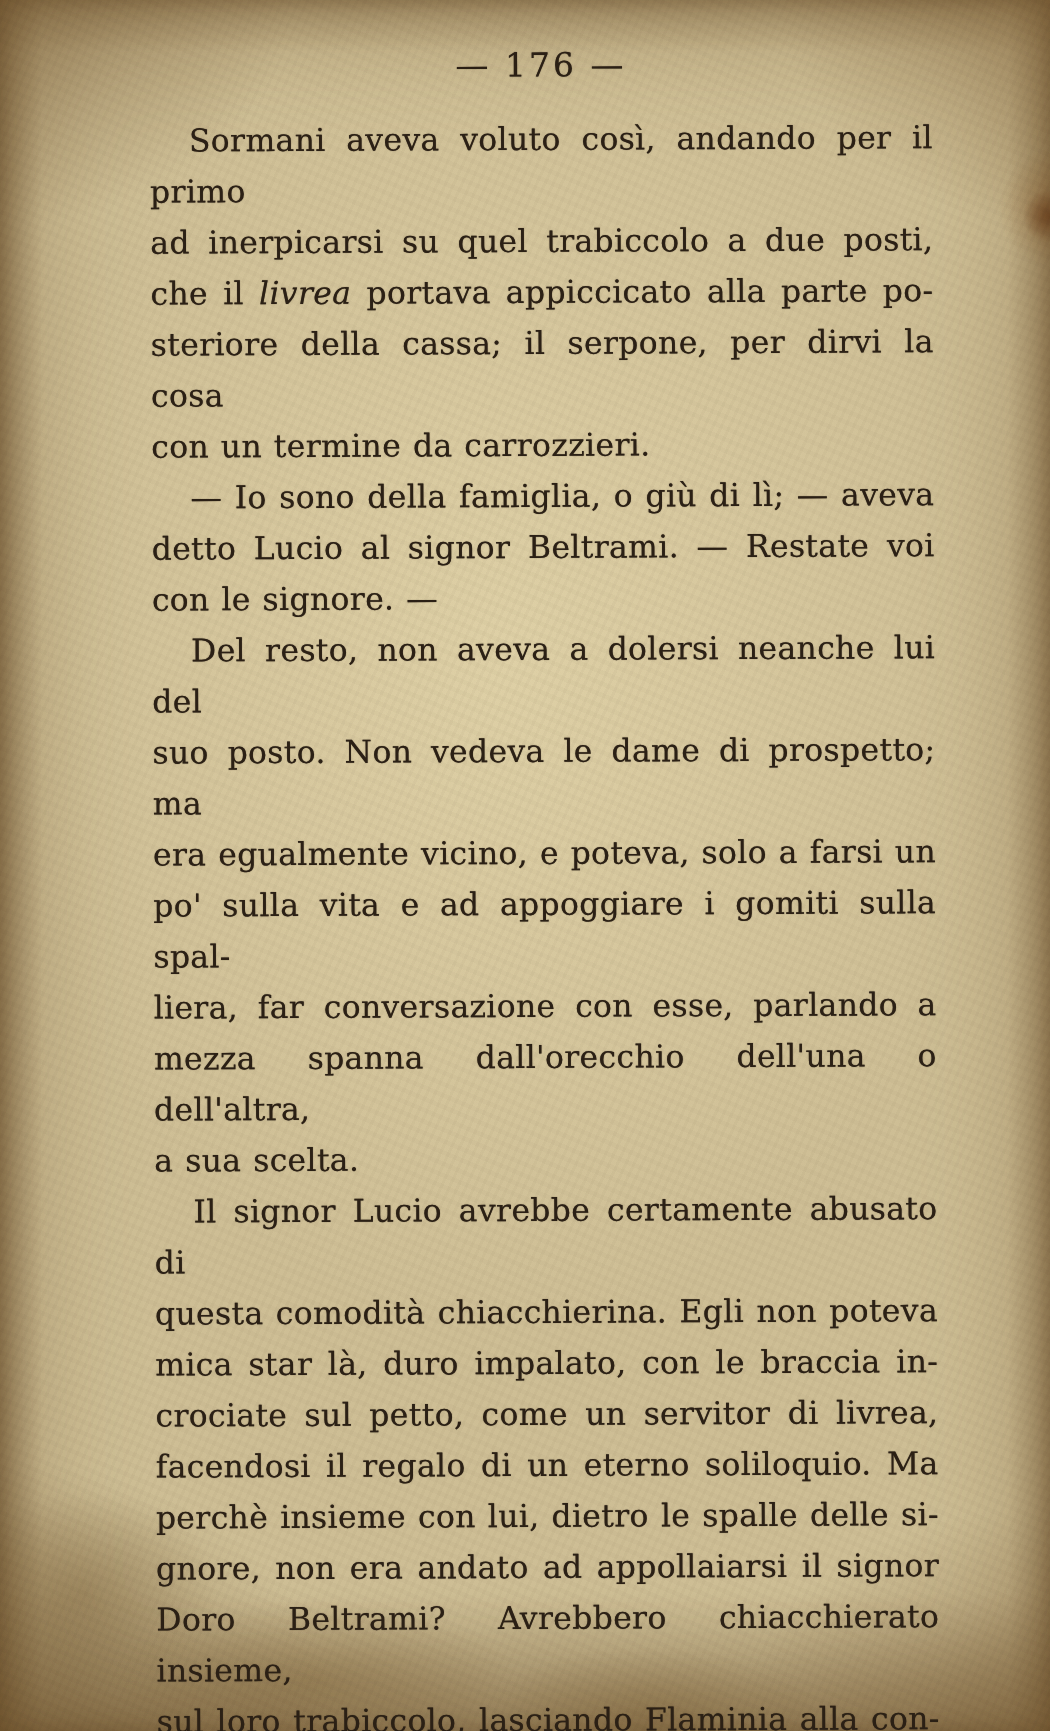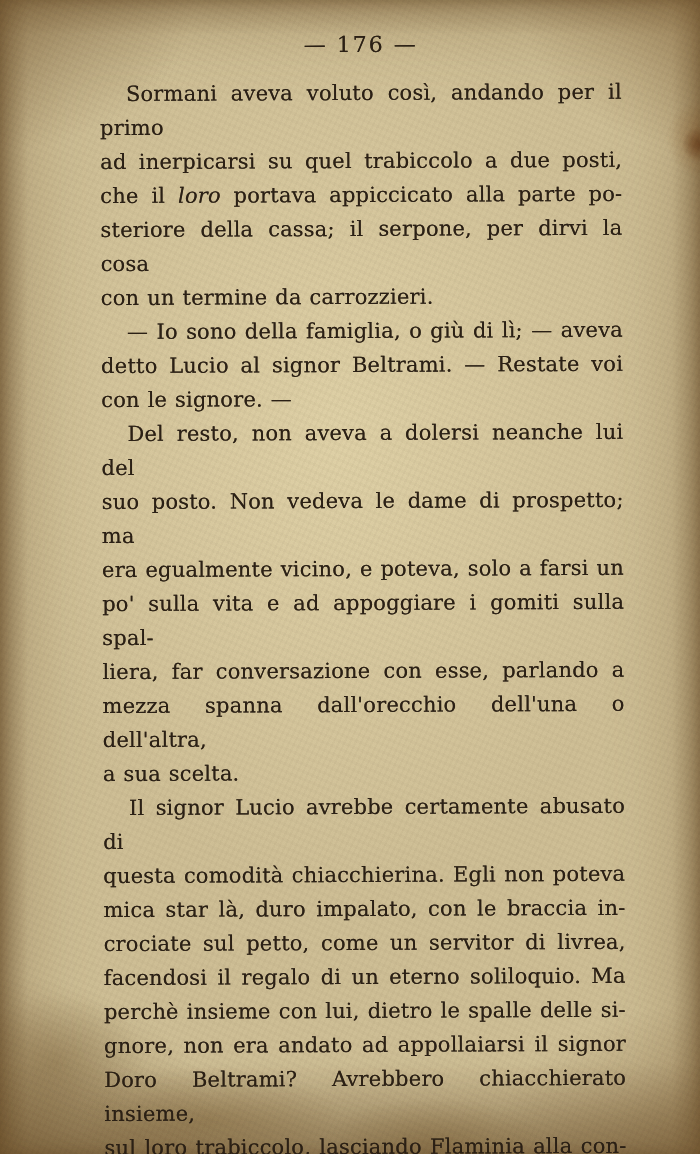--- a/index.html
+++ b/index.html
@@ -88,21 +88,21 @@
 </head>
 <body>
 
 <div class="scan">
   <div class="page-body">
     <div class="page-number">— 176 —</div>
     <div class="paragraphs">
         <div class="paragraph">
           <div class="line indent">Sormani aveva voluto così, andando per il primo</div>
           <div class="line">ad inerpicarsi su quel trabiccolo a due posti,</div>
-          <div class="line">che il <em>loro</em> portava appiccicato alla parte po-</div>
+          <div class="line">che il <em>livrea</em> portava appiccicato alla parte po-</div>
           <div class="line">steriore della cassa; il serpone, per dirvi la cosa</div>
           <div class="line para-end">con un termine da carrozzieri.</div>
         </div>
         <div class="paragraph">
           <div class="line indent">— Io sono della famiglia, o giù di lì; — aveva</div>
           <div class="line">detto Lucio al signor Beltrami. — Restate voi</div>
           <div class="line para-end">con le signore. —</div>
         </div>
         <div class="paragraph">
           <div class="line indent">Del resto, non aveva a dolersi neanche lui del</div>

